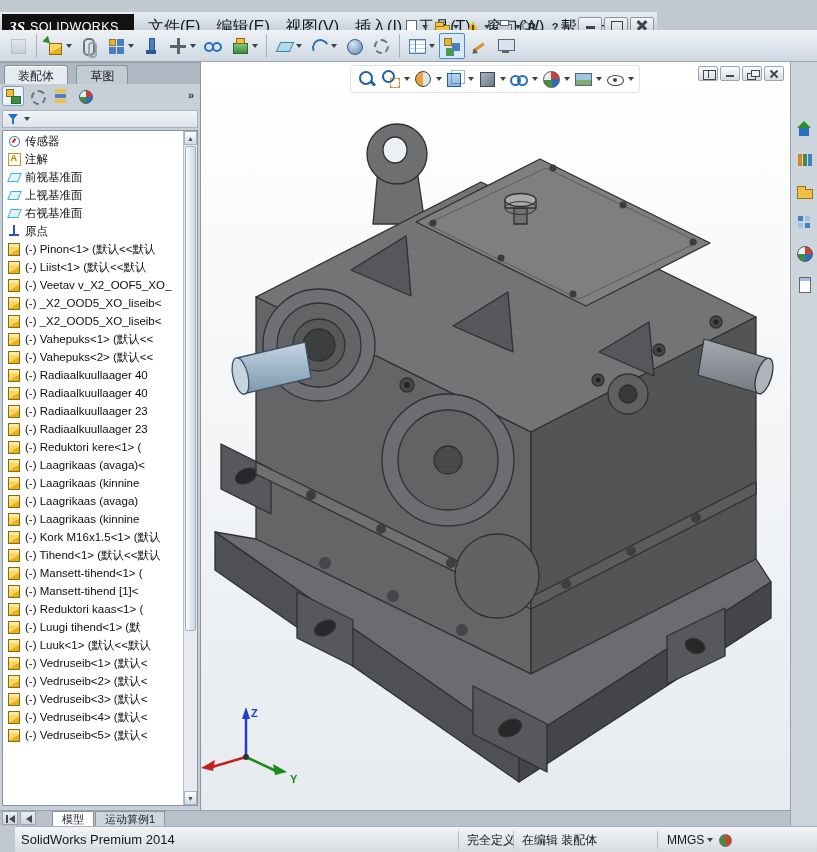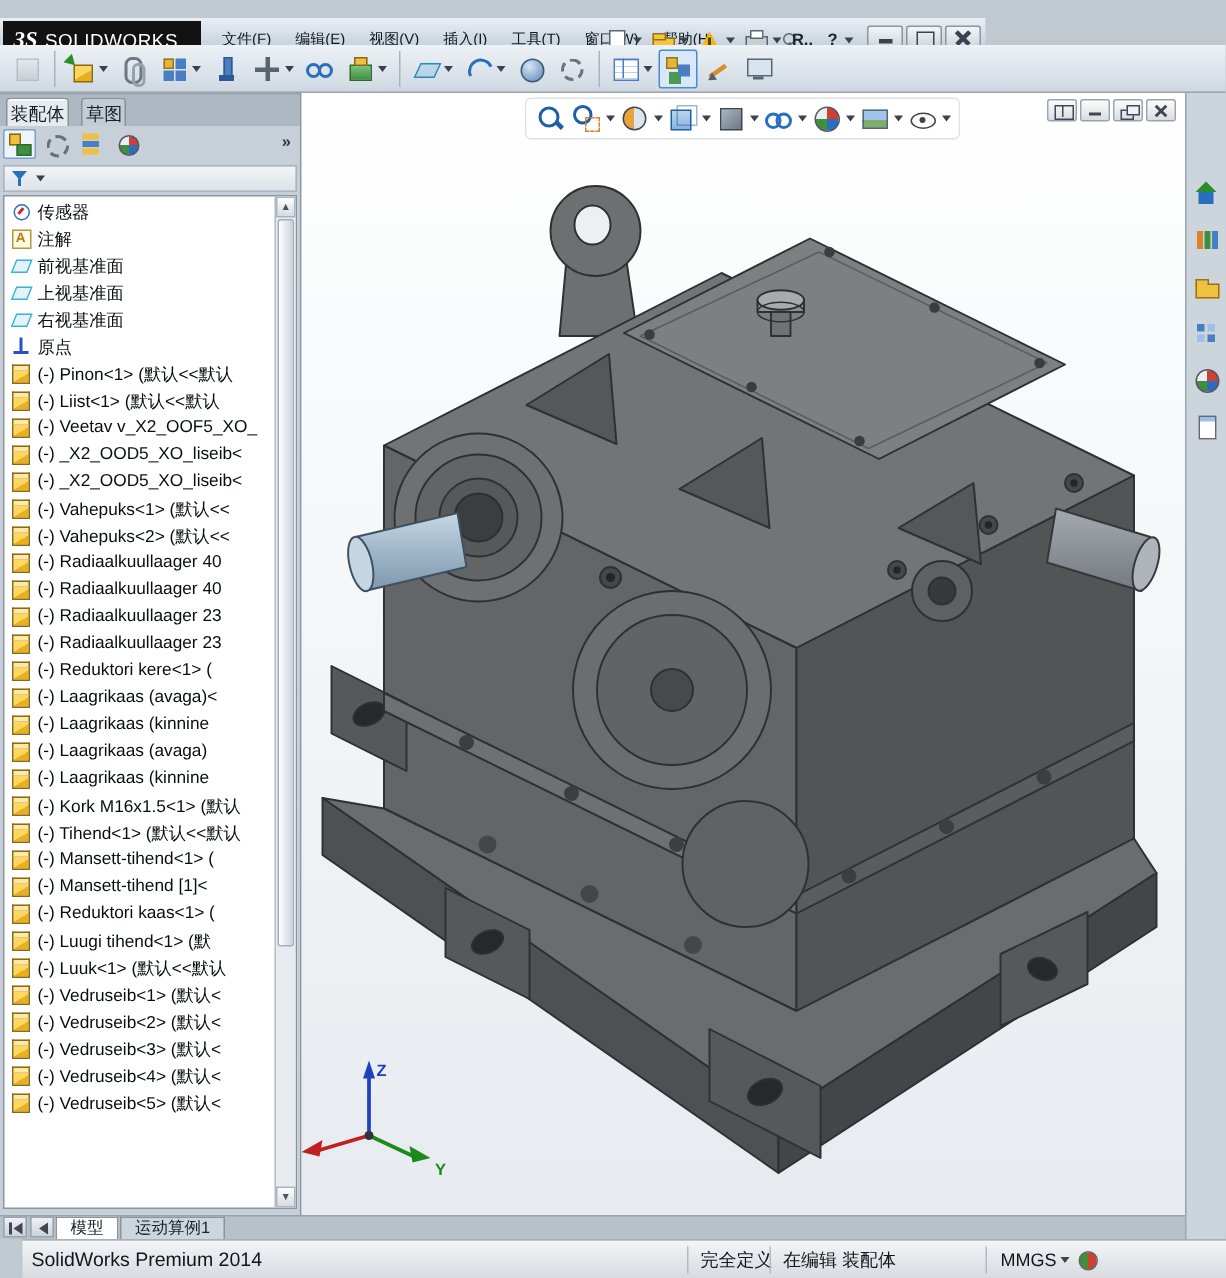--- a/index.html
+++ b/index.html
@@ -4,21 +4,21 @@
 <style>
   *{box-sizing:border-box;margin:0;padding:0}
   html,body{width:817px;height:852px;overflow:hidden;font-family:"Liberation Sans","DejaVu Sans",sans-serif;background:#c0c8d0}
 
   
   .titlebar{position:absolute;left:0;top:12px;width:657px;height:30px;background:linear-gradient(#e8eef4,#b6c3d0);border-bottom:1px solid #8b97a3}
   .logo{position:absolute;left:2px;top:2px;width:132px;height:26px;background:#121212;color:#fff;display:flex;align-items:center;padding:0 7px;gap:5px}
   .logo-mark{font:italic bold 15px "Liberation Serif",serif}
   .logo-text{font-weight:normal;font-size:12.5px;letter-spacing:.4px}
   .menubar{position:absolute;left:140px;top:0;height:30px;display:flex;align-items:center}
-  .menu-item{padding:0 8px;font-size:10px;color:#101820;height:22px;line-height:22px;border-radius:2px}
+  .menu-item{padding:0 8px;font-size:16px;color:#101820;height:22px;line-height:22px;border-radius:2px}
   .menu-pin{position:absolute;left:520px;top:9px;width:12px;height:12px}
   .menu-pin::before{content:'';position:absolute;left:2px;top:1px;width:6px;height:6px;border:1.5px solid #5a6570;border-radius:50%;background:#cfd8e1}
   .menu-pin::after{content:'';position:absolute;left:5px;top:7px;width:1.5px;height:5px;background:#5a6570;transform:rotate(25deg)}
   .quickbar{position:absolute;right:86px;top:3px;display:flex;align-items:center;gap:1px}
   .qbtn{display:inline-flex;align-items:center;height:24px;padding:1px 2px;border-radius:2px}
   .mi{width:18px;height:16px;display:inline-block;position:relative;text-align:center;font:bold 11px/16px "Liberation Sans",sans-serif;color:#1a2430}
   .mi::before,.mi::after{content:'';position:absolute}
   .mi-new::before{left:4px;top:1px;width:9px;height:13px;background:#fff;border:1px solid #5a6570}
   .mi-open::before{left:2px;top:6px;width:13px;height:8px;background:#f3c63f;border:1px solid #97711c}
   .mi-open::after{left:2px;top:3px;width:7px;height:3px;background:#f3c63f;border:1px solid #97711c}
@@ -64,21 +64,21 @@
   .gi-bom::after{left:8px;top:3px;width:1px;height:13px;background:#4a7ec2}
   .gi-explode::before{left:2px;top:2px;width:6px;height:6px;background:#e3b53a;border:1px solid #947714;box-shadow:8px 5px 0 #4a7ec2,2px 10px 0 #4c9a4c}
   .gi-sketch::before{left:3px;top:10px;width:13px;height:3px;background:#d98e2b;transform:rotate(-35deg)}
   .gi-sketch::after{left:0;top:14px;width:0;height:0;border:3px solid transparent;border-right:5px solid #55606b;transform:rotate(-35deg)}
   .gi-screen::before{left:2px;top:3px;width:15px;height:10px;background:#d7e3ef;border:1.5px solid #5a6670}
   .gi-screen::after{left:6px;top:15px;width:7px;height:2px;background:#5a6670}
   .caret{display:inline-block;width:0;height:0;border-left:3px solid transparent;border-right:3px solid transparent;border-top:4px solid #3a434c;margin-left:2px;vertical-align:middle}
 
   
   .cmdtabs{position:absolute;left:0;top:62px;width:200px;height:22px;background:#aeb8c2;border-top:1px solid #98a2ac;padding-top:2px}
-  .ctab{display:inline-block;margin-left:4px;padding:2px 2px;font-size:12px;color:#1a2026;background:#c3cbd4;border:1px solid #87919c;border-bottom:none;border-radius:3px 3px 0 0}
+  .ctab{display:inline-block;margin-left:4px;padding:2px 13px;font-size:12px;color:#1a2026;background:#c3cbd4;border:1px solid #87919c;border-bottom:none;border-radius:3px 3px 0 0}
   .ctab.active{background:#e6ebf0;box-shadow:inset 0 1px 0 #fff}
 
   
   .leftpanel{position:absolute;left:0;top:84px;width:200px;height:726px;background:#c7cfd8}
   .phead{position:absolute;left:2px;top:2px;height:22px;display:flex;gap:2px}
   .phbtn{width:22px;height:20px;display:flex;align-items:center;justify-content:center;border:1px solid transparent;border-radius:2px}
   .phbtn.active{background:#eef4fb;border:1px solid #7aa0c8}
   .ph{width:18px;height:18px;position:relative;display:block}
   .ph::before,.ph::after{content:'';position:absolute}
   .ph-tree::before{left:2px;top:2px;width:6px;height:6px;background:#f0c040;border:1px solid #8a6a10}
@@ -163,21 +163,21 @@
   .tp-appearance::before{left:3px;top:3px;width:14px;height:14px;border-radius:50%;background:conic-gradient(#d04030 0 25%,#2a6fbd 0 50%,#3f8f3f 0 75%,#eceff2 0);border:1px solid #556}
   .tp-props::before{left:5px;top:3px;width:10px;height:14px;background:#fff;border:1px solid #667;box-shadow:inset 0 3px 0 #9cc0e8}
 
   
   .bottomstrip{position:absolute;left:0;top:810px;width:790px;height:16px;background:#b8c1ca;border-top:1px solid #98a2ac;display:flex;align-items:flex-end}
   .bnav{width:16px;height:14px;background:linear-gradient(#eef1f4,#ccd3da);border:1px solid #9aa4ae;position:relative;margin:0 0 1px 2px}
   .bnav::before,.bnav::after{content:'';position:absolute}
   .bnav-first::before{left:3px;top:3px;width:2px;height:8px;background:#445}
   .bnav-first::after{left:6px;top:3px;border-top:4px solid transparent;border-bottom:4px solid transparent;border-right:6px solid #445}
   .bnav-prev::before{left:5px;top:3px;border-top:4px solid transparent;border-bottom:4px solid transparent;border-right:6px solid #445}
-  .btabs{display:flex;margin-left:1px}
+  .btabs{display:flex;margin-left:16px}
   .btab{height:15px;line-height:15px;padding:0 9px;font-size:11px;background:#cdd5dd;border:1px solid #8a95a0;border-bottom:none;color:#1a2026;margin-right:1px}
   .btab.active{background:#fff}
 
   
   .statusbar{position:absolute;left:15px;top:826px;width:817px;height:26px;background:linear-gradient(#f3f5f7,#d7dbdf);border-top:1px solid #a8b0b8;font-size:12px;color:#10161c}
   .statusbar span{line-height:26px}
   .st-prod{position:absolute;left:6px;font-size:13px}
   .st-sep{position:absolute;top:4px;width:1px;height:18px;background:#b2bac2}
   .s1{left:443px}.s2{left:498px}.s3{left:642px}
   .st-def{position:absolute;left:452px}

